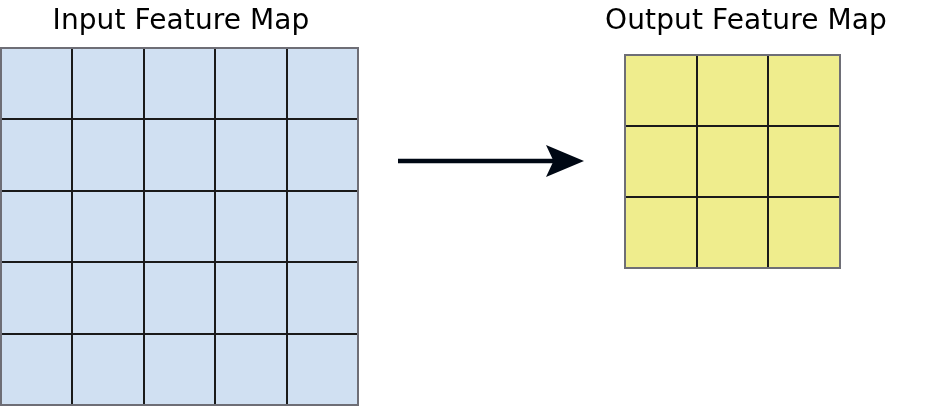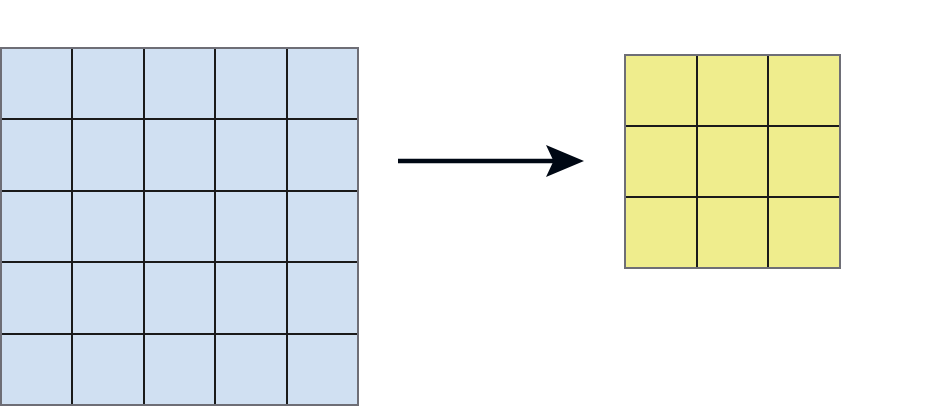--- a/index.html
+++ b/index.html
@@ -76,20 +76,21 @@
     top: 138px;
     width: 205px;
     height: 48px;
   }
 </style>
 </head>
 <body>
 
 <div id="canvas">
 
+  <div id="input-title" class="panel-title">Input Feature Map</div>
 
   <div id="input-grid" class="feature-grid" style="border-color: rgb(110, 110, 118); background: rgb(26, 26, 26);">
       <div class="cell" style="background: rgb(208, 224, 242);"></div>
       <div class="cell" style="background: rgb(208, 224, 242);"></div>
       <div class="cell" style="background: rgb(208, 224, 242);"></div>
       <div class="cell" style="background: rgb(208, 224, 242);"></div>
       <div class="cell" style="background: rgb(208, 224, 242);"></div>
       <div class="cell" style="background: rgb(208, 224, 242);"></div>
       <div class="cell" style="background: rgb(208, 224, 242);"></div>
       <div class="cell" style="background: rgb(208, 224, 242);"></div>
@@ -110,20 +111,21 @@
       <div class="cell" style="background: rgb(208, 224, 242);"></div>
       <div class="cell" style="background: rgb(208, 224, 242);"></div>
       <div class="cell" style="background: rgb(208, 224, 242);"></div>
     </div>
 
   <svg id="arrow-svg" viewBox="0 0 205 48">
     <line x1="8" y1="23" x2="168" y2="23" stroke="#000814" stroke-width="4.5"></line>
     <path d="M 194 23 L 156 7 L 163.5 23 L 156 39 Z" fill="#000814"></path>
   </svg>
 
+  <div id="output-title" class="panel-title">Output Feature Map</div>
 
   <div id="output-grid" class="feature-grid" style="border-color: rgb(110, 110, 118); background: rgb(26, 26, 26);">
       <div class="cell" style="background: rgb(239, 237, 141);"></div>
       <div class="cell" style="background: rgb(239, 237, 141);"></div>
       <div class="cell" style="background: rgb(239, 237, 141);"></div>
       <div class="cell" style="background: rgb(239, 237, 141);"></div>
       <div class="cell" style="background: rgb(239, 237, 141);"></div>
       <div class="cell" style="background: rgb(239, 237, 141);"></div>
       <div class="cell" style="background: rgb(239, 237, 141);"></div>
       <div class="cell" style="background: rgb(239, 237, 141);"></div>

